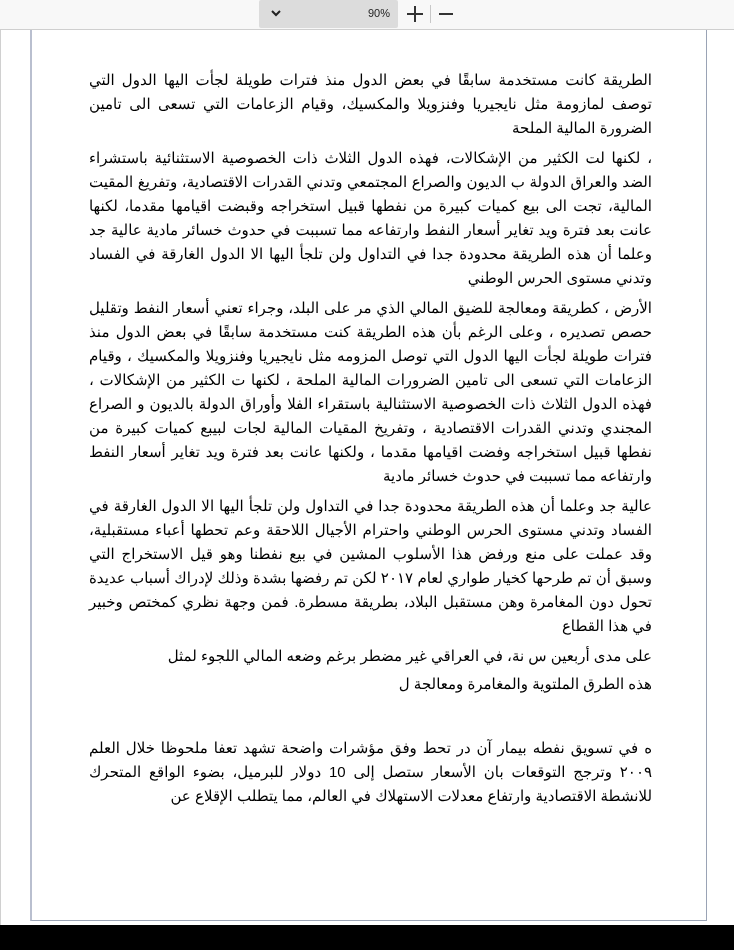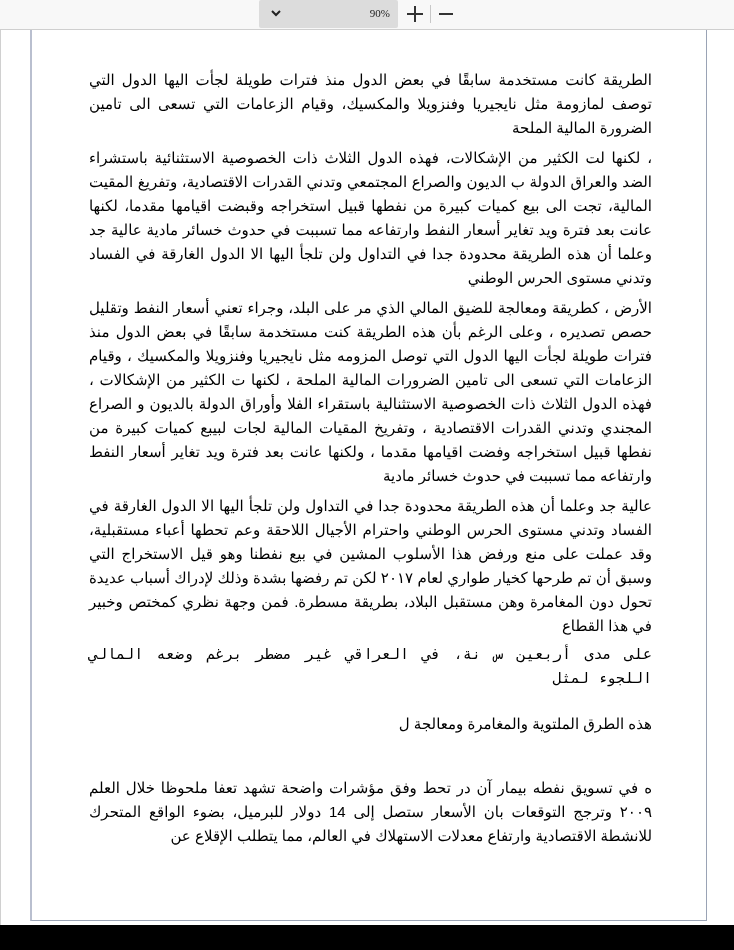--- a/index.html
+++ b/index.html
@@ -11,21 +11,20 @@
       background: #ffffff;
       font-family: "Liberation Sans", sans-serif;
     }
     .toolbar {
       position: absolute;
       left: 0; top: 0;
       width: 734px;
       height: 29px;
       background: #f8f8f8;
       border-bottom: 1px solid #cfcfcf;
-      font-family: Liberation Serif, serif;
     }
     .zoom-select {
       position: absolute;
       left: 259px;
       top: 0;
       width: 139px;
       height: 28px;
       background: #dcdcdc;
       border-radius: 2px;
       box-sizing: border-box;
@@ -128,21 +127,21 @@
   </div>
 </div>
 
 <div class="viewer">
   <div class="page">
     <div class="content">
       <p class="para">الطريقة كانت مستخدمة سابقًا في بعض الدول منذ فترات طويلة لجأت اليها الدول التي توصف لمازومة مثل نايجيريا وفنزويلا والمكسيك، وقيام الزعامات التي تسعى الى تامين الضرورة المالية الملحة</p>
       <p class="para">، لكنها لت الكثير من الإشكالات، فهذه الدول الثلاث ذات الخصوصية الاستثنائية باستشراء الضد والعراق الدولة ب الديون والصراع المجتمعي وتدني القدرات الاقتصادية، وتفريغ المقيت المالية، تجت الى بيع كميات كبيرة من نفطها قبيل استخراجه وقبضت اقيامها مقدما، لكنها عانت بعد فترة ويد تغاير أسعار النفط وارتفاعه مما تسببت في حدوث خسائر مادية عالية جد وعلما أن هذه الطريقة محدودة جدا في التداول ولن تلجأ اليها الا الدول الغارقة في الفساد وتدني مستوى الحرس الوطني</p>
       <p class="para">الأرض ، كطريقة ومعالجة للضيق المالي الذي مر على البلد، وجراء تعني أسعار النفط وتقليل حصص تصديره ، وعلى الرغم بأن هذه الطريقة كنت مستخدمة سابقًا في بعض الدول منذ فترات طويلة لجأت اليها الدول التي توصل المزومه مثل نايجيريا وفنزويلا والمكسيك ، وقيام الزعامات التي تسعى الى تامين الضرورات المالية الملحة ، لكنها ت الكثير من الإشكالات ، فهذه الدول الثلاث ذات الخصوصية الاستثنالية باستقراء الفلا وأوراق الدولة بالديون و الصراع المجندي وتدني القدرات الاقتصادية ، وتفريخ المقيات المالية لجات لبيبع كميات كبيرة من نفطها قبيل استخراجه وفضت اقيامها مقدما ، ولكنها عانت بعد فترة ويد تغاير أسعار النفط وارتفاعه مما تسببت في حدوث خسائر مادية</p>
       <p class="para">عالية جد وعلما أن هذه الطريقة محدودة جدا في التداول ولن تلجأ اليها الا الدول الغارقة في الفساد وتدني مستوى الحرس الوطني واحترام الأجيال اللاحقة وعم تحطها أعباء مستقبلية، وقد عملت على منع ورفض هذا الأسلوب المشين في بيع نفطنا وهو قيل الاستخراج التي وسبق أن تم طرحها كخيار طواري لعام ٢٠١٧ لكن تم رفضها بشدة وذلك لإدراك أسباب عديدة تحول دون المغامرة وهن مستقبل البلاد، بطريقة مسطرة. فمن وجهة نظري كمختص وخبير في هذا القطاع</p>
-      <p class="para single" style="margin-bottom:20px;font-family:Liberation Mono, monospace;">على مدى أربعين س نة، في العراقي غير مضطر برغم وضعه المالي اللجوء لمثل</p>
+      <p class="para single" style="margin-bottom:4px;">على مدى أربعين س نة، في العراقي غير مضطر برغم وضعه المالي اللجوء لمثل</p>
       <p class="para single">هذه الطرق الملتوية والمغامرة ومعالجة ل</p>
       <div class="gap"></div>
-      <p class="para">ه في تسويق نفطه بيمار آن در تحط وفق مؤشرات واضحة تشهد تعفا ملحوظا خلال العلم ٢٠٠٩ وترجج التوقعات بان الأسعار ستصل إلى 14 دولار للبرميل، بضوء الواقع المتحرك للانشطة الاقتصادية وارتفاع معدلات الاستهلاك في العالم، مما يتطلب الإقلاع عن</p>
+      <p class="para">ه في تسويق نفطه بيمار آن در تحط وفق مؤشرات واضحة تشهد تعفا ملحوظا خلال العلم ٢٠٠٩ وترجج التوقعات بان الأسعار ستصل إلى 10 دولار للبرميل، بضوء الواقع المتحرك للانشطة الاقتصادية وارتفاع معدلات الاستهلاك في العالم، مما يتطلب الإقلاع عن</p>
     </div>
   </div>
 </div>
 
 <div class="bottom-bar"></div>
 
 </body></html>

